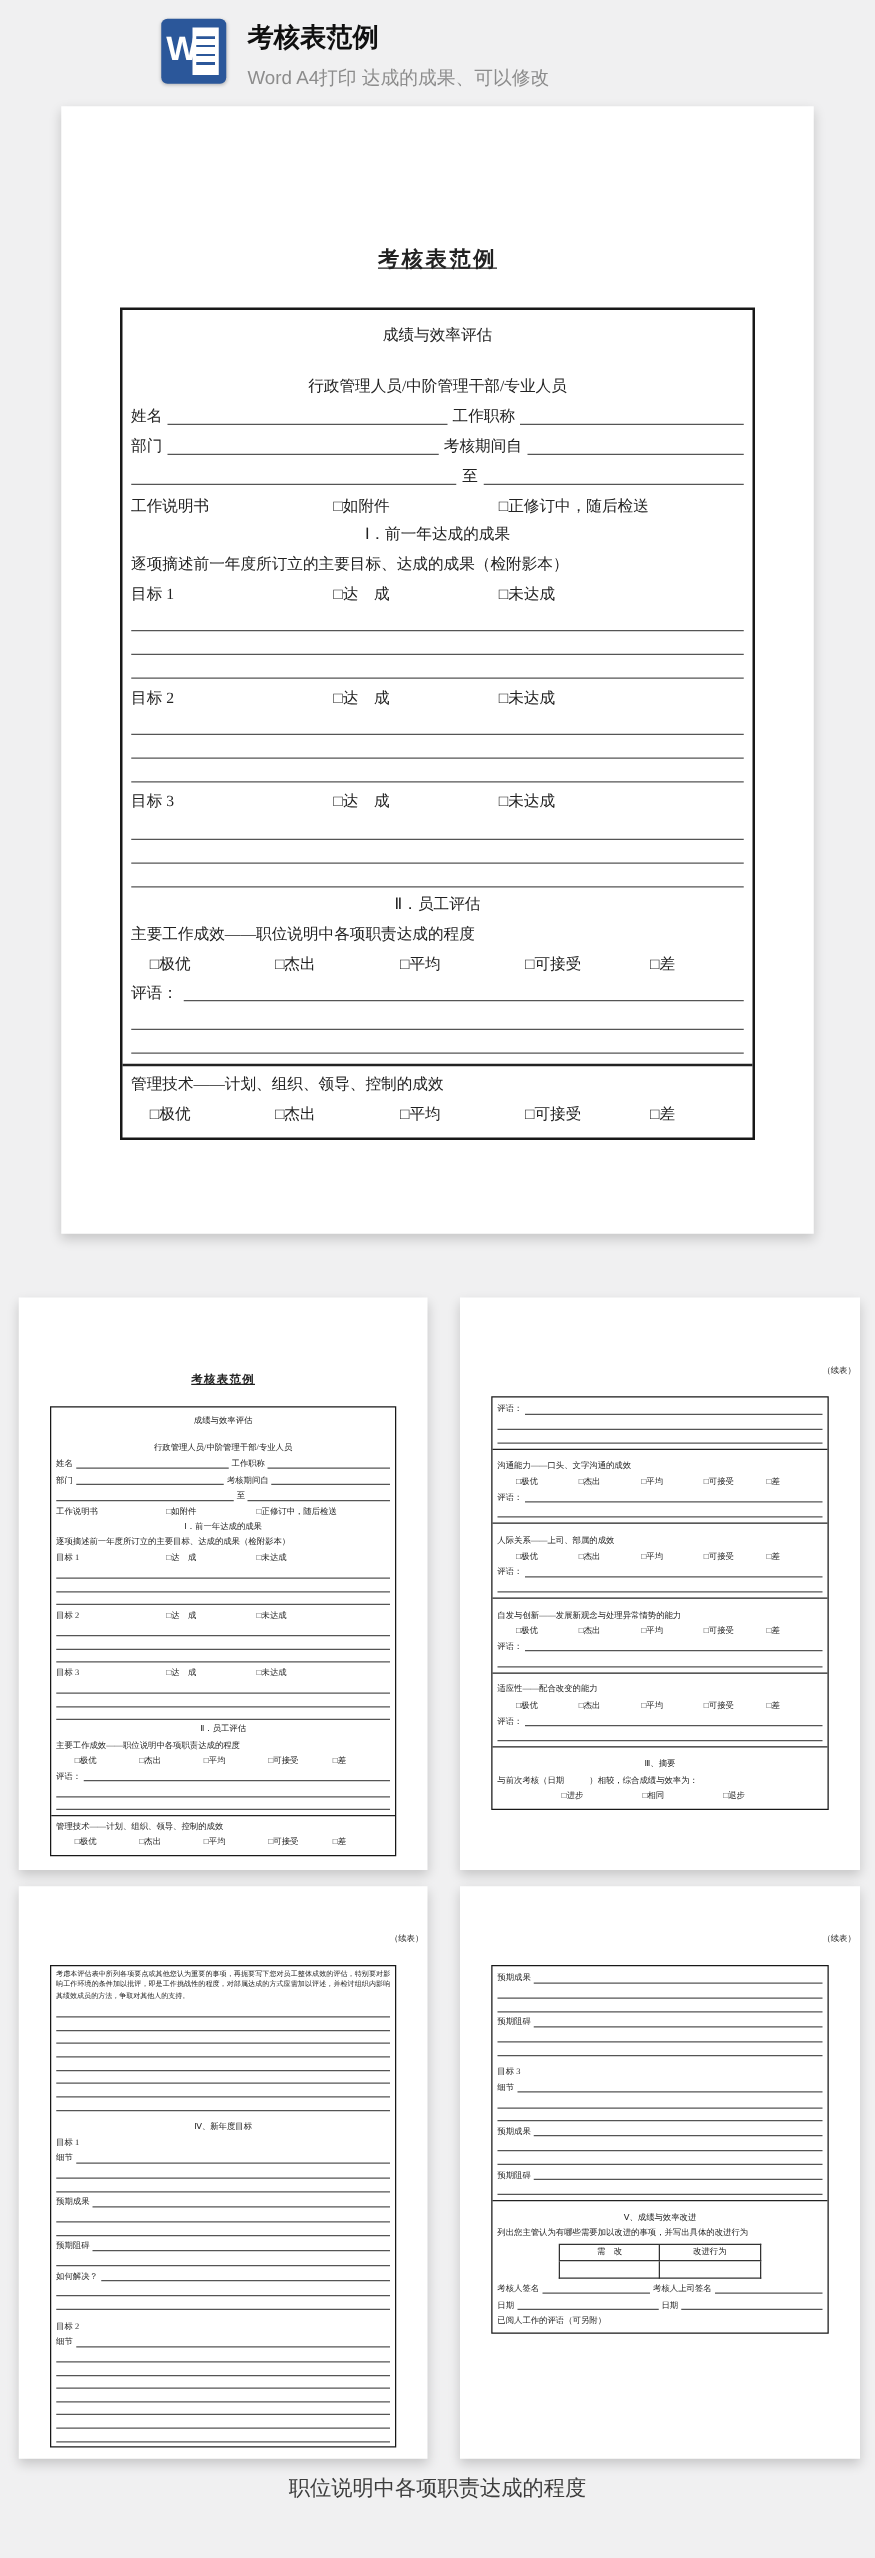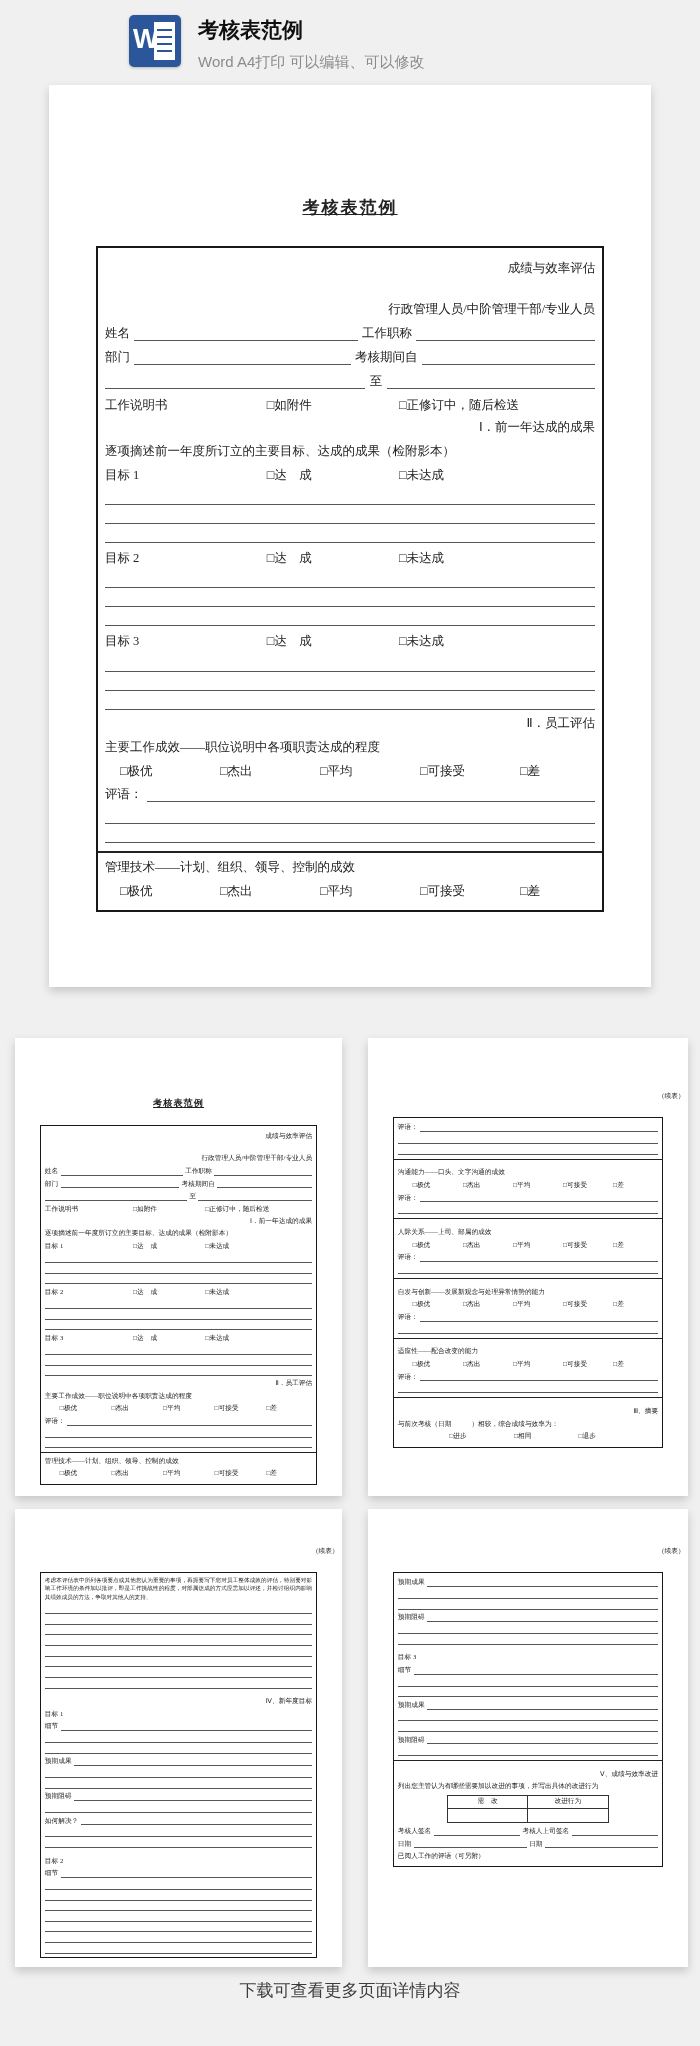--- a/index.html
+++ b/index.html
@@ -28,27 +28,27 @@
   .mini{font-size:6.7px;height:458px}
 
   .doc-title{text-align:center;font-weight:bold;font-size:1.36em;
         text-decoration:underline;letter-spacing:.12em;padding-top:6.5em}
   .docbox{border:.16em solid #181818;margin:2.2em 3.76em 0;padding:.25em .55em .5em}
   .b-tag{text-align:right;padding:0 .5em .25em 0}
   .pt-lg .b-tag{padding-top:8em}
   .pt-sm .b-tag{padding-top:5.6em}
 
   
-  .b-center{text-align:right;margin:.45em 0}
+  .b-center{text-align:center;margin:.45em 0}
   .b-left{margin:.5em 0 .2em}
   .u{}
   .mt1{margin-top:.7em}
   .mt2{margin-top:1.9em;margin-bottom:.6em}
   .mt3{margin-top:1.3em}
-  .b-pair,.b-mid,.b-field,.b-sign{display:flex;align-items:center;gap:.35em;margin:.55em 0 .15em}
+  .b-pair,.b-mid,.b-field,.b-sign{display:flex;align-items:flex-start;gap:.35em;margin:.55em 0 .15em}
   .lab{white-space:nowrap}
   .fill{border-bottom:1px solid #555;flex:1;height:1.1em}
   .f1{flex:1.25}
   .b-row3{display:flex;margin:.55em 0 .2em}
   .b-row3 span:nth-child(1){flex:0 0 33%}
   .b-row3 span:nth-child(2){flex:0 0 27%}
   .b-row3 span:nth-child(3){flex:1}
   .b-lines .line{border-bottom:1px solid #555;height:1.44em}
   .b-check{display:flex;margin:.55em 15px .3em}
   .b-check span{flex:1}
@@ -69,21 +69,21 @@
 </head>
 <body>
 
 <div class="hdr">
   <div class="word-icon">
     <div class="wi-w">W</div>
     <div class="wi-page"></div>
   </div>
   <div>
     <div class="hdr-title">考核表范例</div>
-    <div class="hdr-sub">Word A4打印 可以编辑、可以修改</div>
+    <div class="hdr-sub">Word A4打印 达成的成果、可以修改</div>
   </div>
 </div>
 
 <div class="page big">
   <div class="doc-title">考核表范例</div>
   <div class="docbox">
       <div class="b-center mt1">成绩与效率评估</div>
       <div class="b-center mt2">行政管理人员/中阶管理干部/专业人员</div>
       <div class="b-pair">
         <span class="lab">姓名</span>
@@ -466,13 +466,13 @@
           <span class="lab">日期</span>
           <span class="fill"></span>
           <span class="lab">日期</span>
           <span class="fill"></span>
         </div>
         <div class="b-left">已阅人工作的评语（可另附）</div>
       </div>
   </div>
 </div>
 
-<div class="footer">下载可查看更多页面详情内容</div>
+<div class="footer">职位说明中各项职责达成的程度</div>
 
 </body></html>

